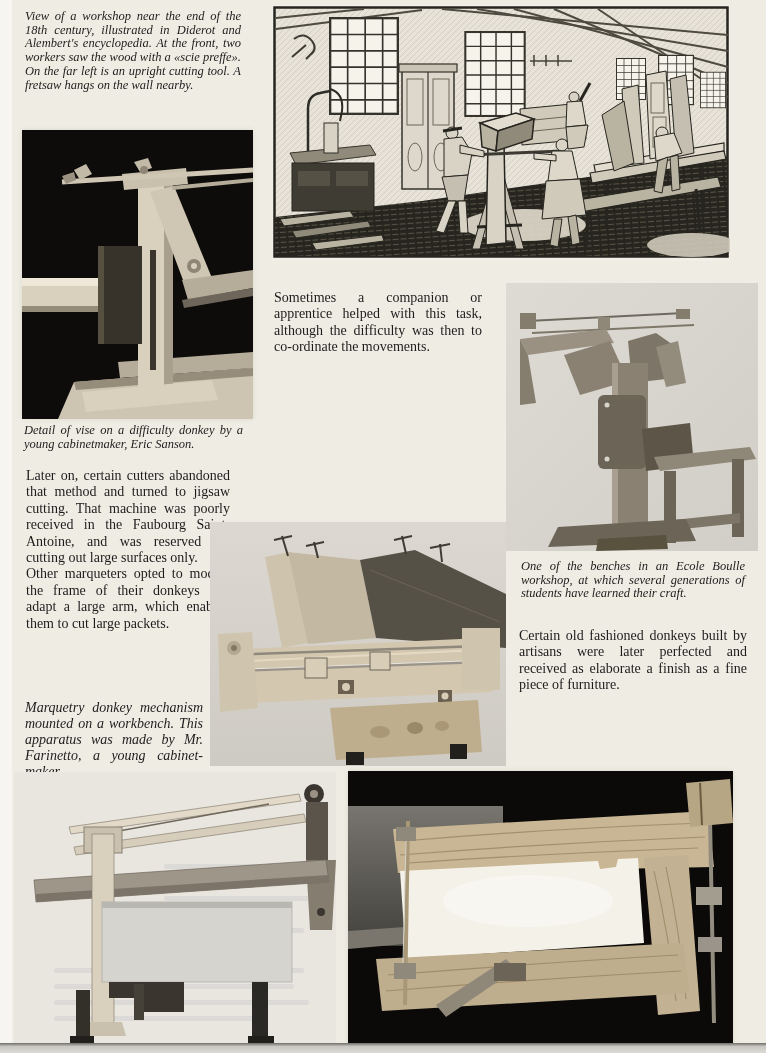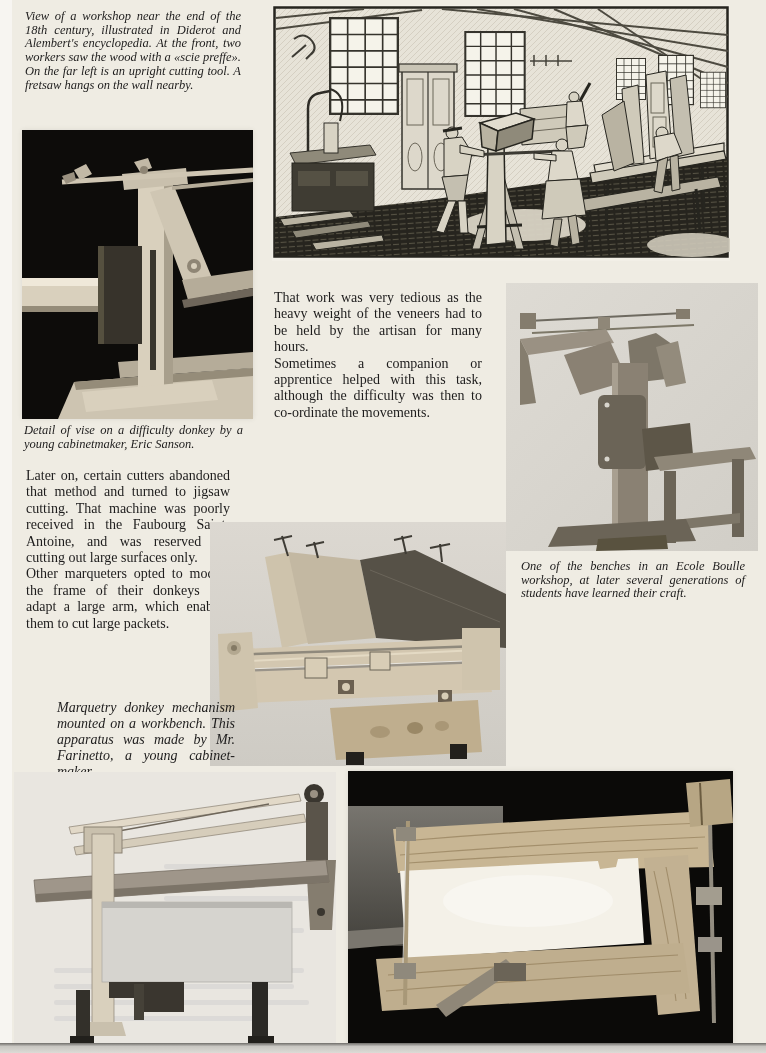--- a/index.html
+++ b/index.html
@@ -17,21 +17,20 @@
   }
   .caption{
     font-style:italic;
     font-size:12.5px;line-height:13.7px;
     text-align:justify;
   }
   .caption-lg{
     font-style:italic;
     font-size:14px;line-height:15.9px;
     text-align:justify;
-    margin-left:32px;
   }
   .bodytext{
     font-size:14px;line-height:16.4px;
     text-align:justify;
   }
   .bodytext p{margin:0;}
   figure{margin:0;}
   .photo{box-shadow:0 0 5px rgba(60,55,45,.10);}
   svg{display:block;width:100%;height:100%;}
 </style>
@@ -219,21 +218,20 @@
 </figure>
 
 <div class="abs caption" style="left:24px;top:424px;width:219px;">Detail of vise on a difficulty donkey by a young cabinetmaker, Eric Sanson.</div>
 
 <div class="abs bodytext" style="left:26px;top:468px;width:204px;">
   <p>Later on, certain cutters abandoned that method and turned to jigsaw cutting. That machine was poorly received in the Faubourg Saint-Antoine, and was reserved for cutting out large surfaces only.</p>
   <p>Other marqueters opted to modify the frame of their donkeys and adapt a large arm, which enabled them to cut large packets.</p>
 </div>
 
 <div class="abs bodytext" style="left:274px;top:290px;width:208px;">
-  <p>That work was very tedious as the heavy weight of the veneers had to be held by the artisan for many hours.</p>
   <p>Sometimes a companion or apprentice helped with this task, although the difficulty was then to co-ordinate the movements.</p>
 </div>
 
 <figure class="abs" style="left:506px;top:283px;width:252px;height:268px;">
 <svg viewBox="0 0 252 268">
   <defs>
     <linearGradient id="bgb" x1="0" y1="0" x2="1" y2="1">
       <stop offset="0" stop-color="#dedbd4"></stop>
           <stop offset="1" stop-color="#d1cec7"></stop>
     </linearGradient>
@@ -257,23 +255,24 @@
   <polygon points="136,146 184,140 188,182 140,188" fill="#5d5648"></polygon>
   <polygon points="148,174 244,164 250,176 154,188" fill="#8f8778"></polygon>
   <rect x="158" y="188" width="12" height="72" fill="#6b6457"></rect>
   <rect x="226" y="176" width="12" height="78" fill="#6b6457"></rect>
   <polygon points="158,238 234,230 234,240 158,248" fill="#7d7668"></polygon>
   <polygon points="52,244 180,236 190,258 42,264" fill="#6b6457"></polygon>
   <polygon points="92,256 160,252 162,266 90,268" fill="#59523f"></polygon>
 </svg>
 </figure>
 
-<div class="abs caption" style="left:521px;top:560px;width:224px;">One of the benches in an Ecole Boulle workshop, at later several generations of students have learned their craft.</div>
+<div class="abs caption" style="left:521px;top:560px;width:224px;">One of the benches in an Ecole Boulle workshop, at which several generations of students have learned their craft.</div>
 
 <div class="abs bodytext" style="left:519px;top:628px;width:228px;">
+  <p>Certain old fashioned donkeys built by artisans were later perfected and received as elaborate a finish as a fine piece of furniture.</p>
 </div>
 
 <figure class="abs" style="left:210px;top:522px;width:296px;height:244px;">
 <svg viewBox="0 0 296 244">
   <defs>
     <linearGradient id="bgm" x1="0" y1="0" x2="0" y2="1">
       <stop offset="0" stop-color="#dcd8d1"></stop>
           <stop offset="1" stop-color="#cecbc4"></stop>
     </linearGradient>
   </defs>

